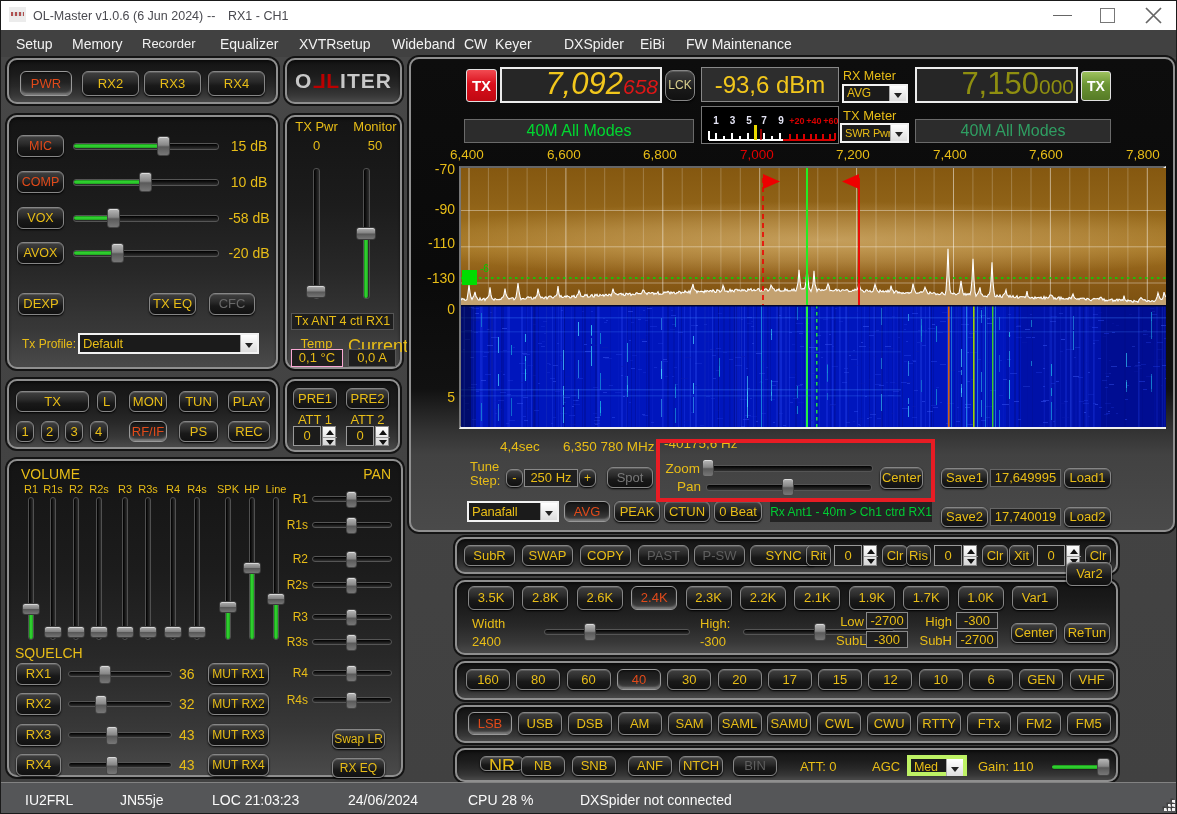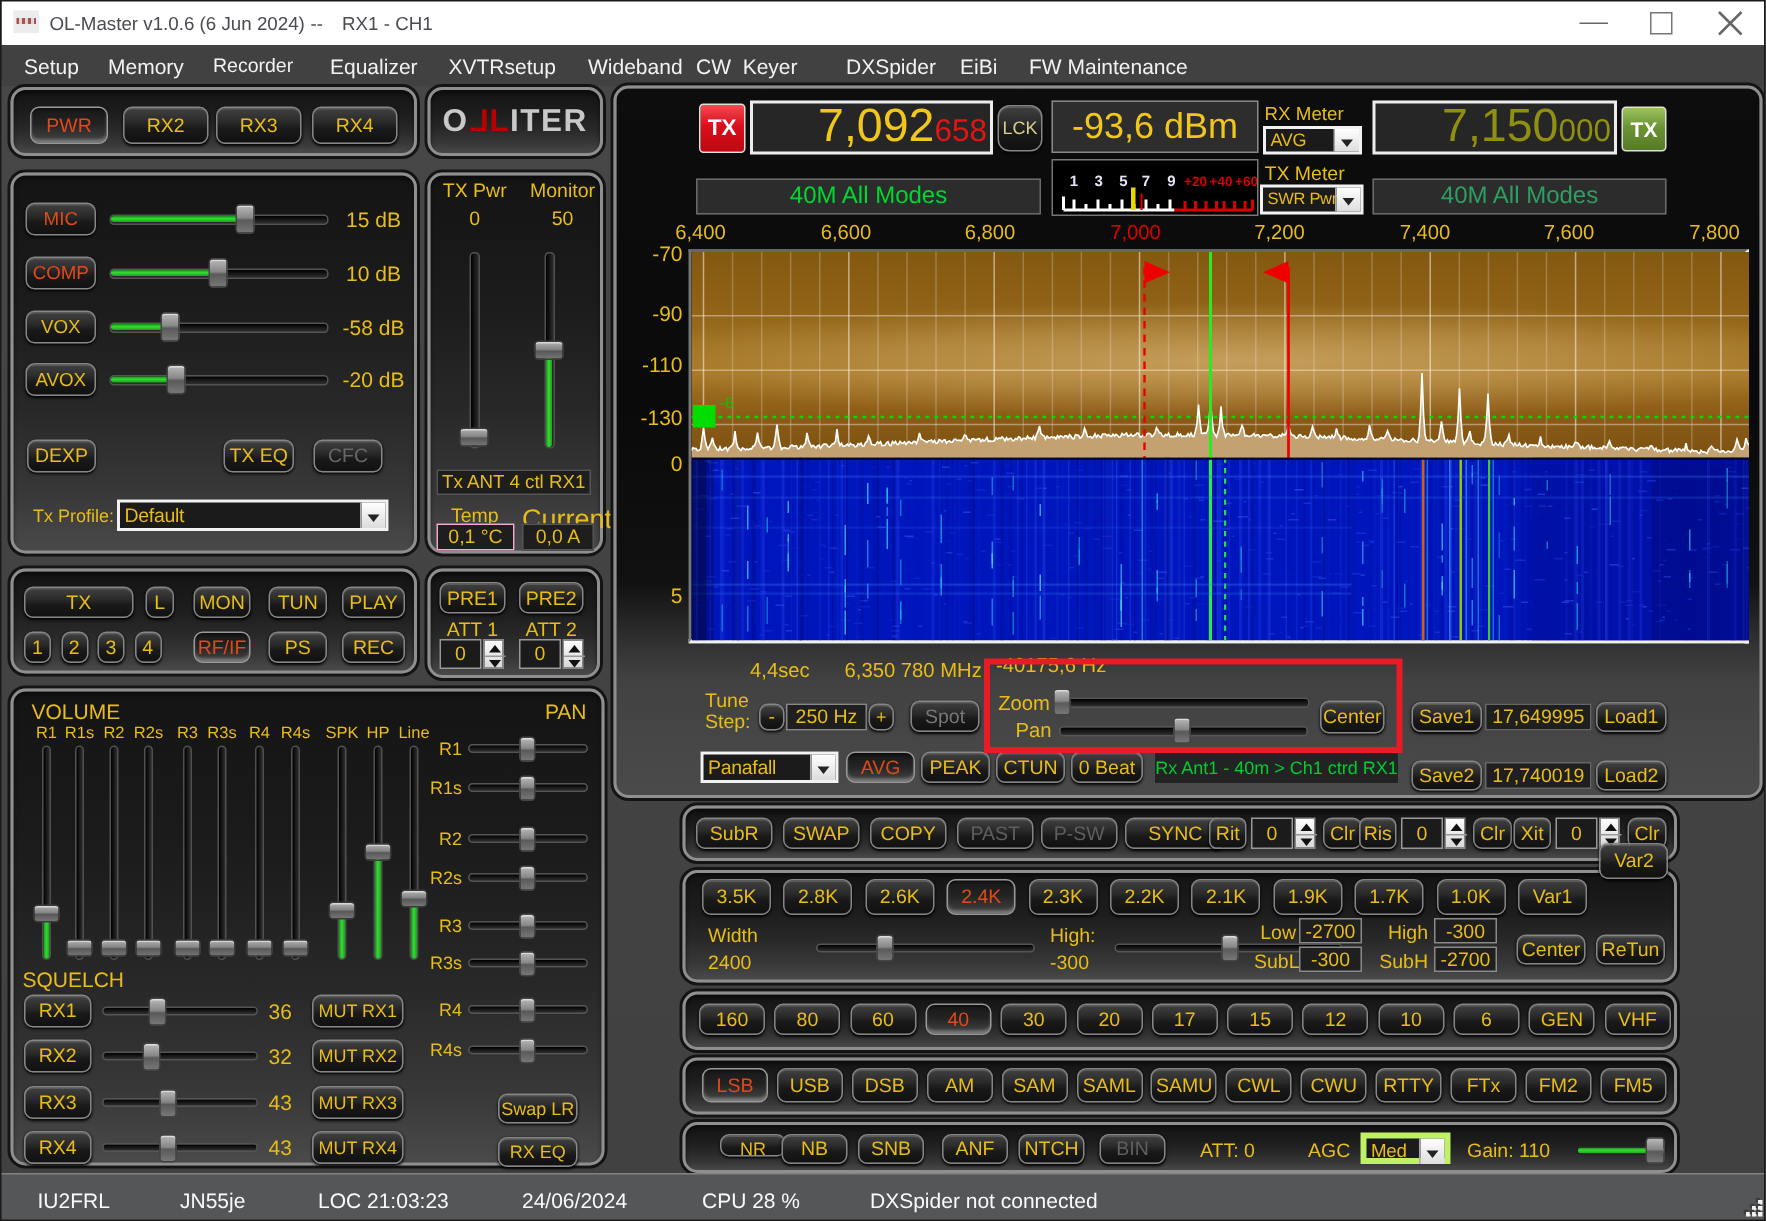--- a/index.html
+++ b/index.html
@@ -202,21 +202,21 @@
 <div style="left:312px;top:670px;width:80px;height:6px;background:linear-gradient(180deg,#000,#303030);border:1px solid #555;border-radius:3px;"></div>
 <div style="left:345.5px;top:664.5px;width:11px;height:17px;background:linear-gradient(180deg,#b8b8b8,#888 45%,#5a5a5a 55%,#777);border:1px solid #444;border-radius:3px;box-shadow:inset 0 1px 0 #ddd;"></div>
 <div class="lb" style="left:282px;top:693px;width:26px;font-size:12px;color:#e8bd17;text-align:right;">R4s</div>
 <div style="left:312px;top:697px;width:80px;height:6px;background:linear-gradient(180deg,#000,#303030);border:1px solid #555;border-radius:3px;"></div>
 <div style="left:345.5px;top:691.5px;width:11px;height:17px;background:linear-gradient(180deg,#b8b8b8,#888 45%,#5a5a5a 55%,#777);border:1px solid #444;border-radius:3px;box-shadow:inset 0 1px 0 #ddd;"></div>
 <div class="bt" style="left:332px;top:729px;width:53px;height:20px;line-height:18px;font-size:12px;color:#e8bd17;">Swap LR</div>
 <div class="bt" style="left:332px;top:758px;width:53px;height:20px;line-height:18px;font-size:12px;color:#e8bd17;">RX EQ</div>
 <div style="left:409px;top:57px;width:766px;height:475px;background:linear-gradient(180deg,#0d0d0d 0%,#0a0a0a 45%,#111 70%,#333 79%,#424242 84%,#4a4a4a 100%);border:2px solid #8f8f8f;border-radius:10px;box-shadow:0 0 0 2px #141414;"></div>
 <div style="left:466px;top:69px;width:31px;height:33px;background:linear-gradient(180deg,#f24b52,#d90f1c 45%,#c00812);border:1px solid #e0e0e0;border-radius:3px;color:#fff;font-weight:bold;font-size:15px;text-align:center;line-height:31px;">TX</div>
 <div class="disp" style="left:500px;top:67px;width:162px;height:36px;"></div>
-<div class="lb" style="left:0px;top:0px;font-size:13px;color:#fff;text-align:left;left:500px;top:67px;width:158px;text-align:right;line-height:33px;"><span style="font-size:31px;color:#f2c71c;">7,092</span><span style="font-size:21px;color:#e01616;">658</span></div>
+<div class="lb" style="left:0px;top:0px;font-size:13px;color:#fff;text-align:left;left:500px;top:67px;width:158px;text-align:right;line-height:33px;font-style:italic;"><span style="font-size:31px;color:#f2c71c;">7,092</span><span style="font-size:21px;color:#e01616;">658</span></div>
 <div class="bt" style="left:665px;top:70px;width:30px;height:31px;line-height:29px;font-size:12px;color:#d8cf8e;border-radius:8px;">LCK</div>
 <div style="left:701px;top:67px;width:138px;height:35px;background:#2d2d2d;border:1px solid #888;color:#f2c71c;font-size:24px;text-align:center;line-height:33px;">-93,6 dBm</div>
 <div style="left:701px;top:106px;width:138px;height:38px;background:#000;border:1px solid #777;"><svg width="136" height="36">
       <text x="14" y="17" fill="#e4e4f4" font-size="10" font-weight="bold" font-family="Liberation Sans" text-anchor="middle">1</text>
       <text x="30.5" y="17" fill="#e4e4f4" font-size="10" font-weight="bold" font-family="Liberation Sans" text-anchor="middle">3</text>
       <text x="47" y="17" fill="#e4e4f4" font-size="10" font-weight="bold" font-family="Liberation Sans" text-anchor="middle">5</text>
       <text x="62" y="17" fill="#e4e4f4" font-size="10" font-weight="bold" font-family="Liberation Sans" text-anchor="middle">7</text>
       <text x="79" y="17" fill="#e4e4f4" font-size="10" font-weight="bold" font-family="Liberation Sans" text-anchor="middle">9</text>
       <text x="95" y="17" fill="#d80000" font-size="9" font-weight="bold" font-family="Liberation Sans" text-anchor="middle">+20</text>
       <text x="112" y="17" fill="#d80000" font-size="9" font-weight="bold" font-family="Liberation Sans" text-anchor="middle">+40</text>
@@ -1325,21 +1325,21 @@
 <div class="bt" style="left:667.6px;top:712px;width:44px;height:23px;line-height:21px;font-size:13px;color:#e8bd17;">SAM</div>
 <div class="bt" style="left:717.5px;top:712px;width:44px;height:23px;line-height:21px;font-size:13px;color:#e8bd17;">SAML</div>
 <div class="bt" style="left:767.4px;top:712px;width:44px;height:23px;line-height:21px;font-size:13px;color:#e8bd17;">SAMU</div>
 <div class="bt" style="left:817.3px;top:712px;width:44px;height:23px;line-height:21px;font-size:13px;color:#e8bd17;">CWL</div>
 <div class="bt" style="left:867.2px;top:712px;width:44px;height:23px;line-height:21px;font-size:13px;color:#e8bd17;">CWU</div>
 <div class="bt" style="left:917.0999999999999px;top:712px;width:44px;height:23px;line-height:21px;font-size:13px;color:#e8bd17;">RTTY</div>
 <div class="bt" style="left:967.0px;top:712px;width:44px;height:23px;line-height:21px;font-size:13px;color:#e8bd17;">FTx</div>
 <div class="bt" style="left:1016.9px;top:712px;width:44px;height:23px;line-height:21px;font-size:13px;color:#e8bd17;">FM2</div>
 <div class="bt" style="left:1066.8px;top:712px;width:44px;height:23px;line-height:21px;font-size:13px;color:#e8bd17;">FM5</div>
 <div class="panel" style="left:455px;top:748px;width:663px;height:34px;"></div>
-<div class="bt" style="left:480px;top:756px;width:44px;height:15px;line-height:18px;font-size:12px;color:#e8bd17;">NR</div>
+<div class="bt" style="left:480px;top:756px;width:44px;height:15px;line-height:18px;font-size:18px;color:#e8bd17;">NR</div>
 <div class="bt" style="left:521px;top:756px;width:44px;height:20px;line-height:18px;font-size:13px;color:#e8bd17;">NB</div>
 <div class="bt" style="left:572px;top:756px;width:44px;height:20px;line-height:18px;font-size:13px;color:#e8bd17;">SNB</div>
 <div class="bt" style="left:628px;top:756px;width:44px;height:20px;line-height:18px;font-size:13px;color:#e8bd17;">ANF</div>
 <div class="bt" style="left:679px;top:756px;width:44px;height:20px;line-height:18px;font-size:13px;color:#e8bd17;">NTCH</div>
 <div class="bt" style="left:733px;top:756px;width:44px;height:20px;line-height:18px;font-size:13px;color:#5f5f5f;">BIN</div>
 <div class="lb" style="left:800px;top:759px;font-size:13px;color:#e8bd17;text-align:left;">ATT: 0</div>
 <div class="lb" style="left:872px;top:759px;font-size:13px;color:#e8bd17;text-align:left;">AGC</div>
 <div style="left:907px;top:755px;width:60px;height:21px;background:#1b1b1b;border:4px solid #bef264;">
     <div style="position:absolute;left:3px;top:0;line-height:17px;font-size:12.5px;letter-spacing:-0.2px;color:#e8bd17;white-space:nowrap;">Med</div>
     <div style="position:absolute;right:0;top:0;width:17px;height:17px;background:linear-gradient(180deg,#fff,#ddd);border-left:1px solid #aaa;">

